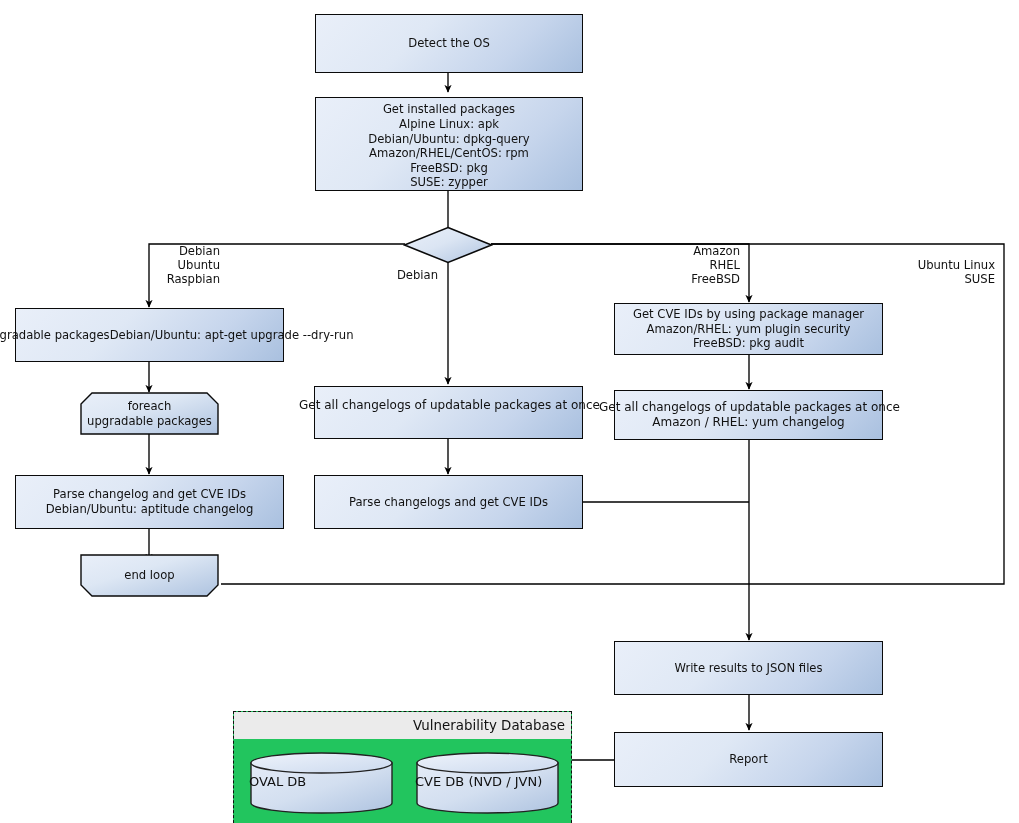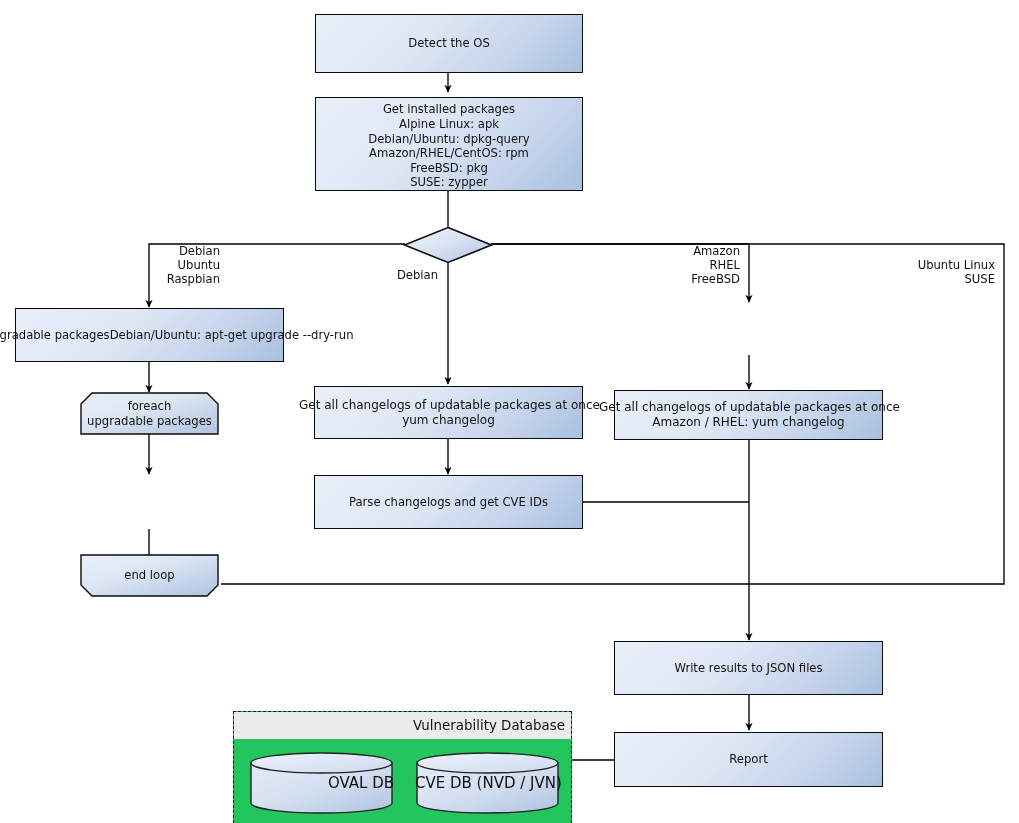--- a/index.html
+++ b/index.html
@@ -114,22 +114,22 @@
     padding-right: 6px;
     font-size: 13.4px;
     color: #111111;
   }
   .cylinder {
     position: absolute;
   }
   .cyl-label {
     position: absolute;
     left: 0; right: 0;
-    text-align: right;
-    font-size: 15px;
+    text-align: left;
+    font-size: 13px;
     color: #111111;
     white-space: nowrap;
   }
 </style>
 </head>
 <body>
 
 <div id="canvas">
 
   <svg class="layer" viewBox="0 0 1019 823">
@@ -230,47 +230,55 @@
       <path d="M1,12 L12,1 L127,1 L138,12 L138,42 L1,42 Z" fill="url(#gradLoopA)" stroke="#0a0a0a" stroke-width="1.4"></path>
     </svg>
     <div class="loop-label">
       <div>
         <div>foreach</div>
         <div>upgradable  packages</div>
       </div>
     </div>
   </div>
 
+  <div class="node" style="left:15px; top:475px; width:269px; height:54px; flex-direction:column;">
+    <span class="txt">Parse changelog and get  CVE IDs</span>
+    <span class="txt">Debian/Ubuntu: aptitude changelog</span>
+  </div>
 
   <div class="node loop-end" style="left:80px; top:554px; width:139px; height:43px;">
     <svg class="chamfer-fill" viewBox="0 0 139 43" preserveAspectRatio="none">
       <defs>
         <linearGradient id="gradLoopB" x1="0" y1="0" x2="1" y2="1">
           <stop offset="0%" stop-color="#e9eff9"></stop>
           <stop offset="40%" stop-color="#dde7f4"></stop>
           <stop offset="100%" stop-color="#aec3e0"></stop>
         </linearGradient>
       </defs>
       <path d="M1,1 L138,1 L138,31 L127,42 L12,42 L1,31 Z" fill="url(#gradLoopB)" stroke="#0a0a0a" stroke-width="1.4"></path>
     </svg>
     <div class="loop-label">
       <div>end loop</div>
     </div>
   </div>
 
   <div class="node" style="left:314px; top:386px; width:269px; height:53px;"></div>
   <div class="wide-text" style="left:299px; top:398px; width:299px;">
     <div>Get all changelogs of updatable packages at once</div>
-    <div>yum changelog</div>
   </div>
 
   <div class="node" style="left:314px; top:475px; width:269px; height:54px;">
     <span class="txt">Parse changelogs and get CVE IDs</span>
   </div>
 
+  <div class="node" style="left:614px; top:303px; width:269px; height:52px; flex-direction:column;">
+    <span class="txt">Get CVE IDs by using package manager</span>
+    <span class="txt">Amazon/RHEL: yum plugin security</span>
+    <span class="txt">FreeBSD: pkg audit</span>
+  </div>
 
   <div class="node" style="left:614px; top:390px; width:269px; height:50px;"></div>
   <div class="wide-text" style="left:599px; top:400px; width:299px;">
     <div>Get all changelogs of updatable packages at once</div>
     <div>Amazon / RHEL: yum changelog</div>
   </div>
 
   <div class="node" style="left:614px; top:641px; width:269px; height:54px;">
     <span class="txt">Write results to JSON files</span>
   </div>

